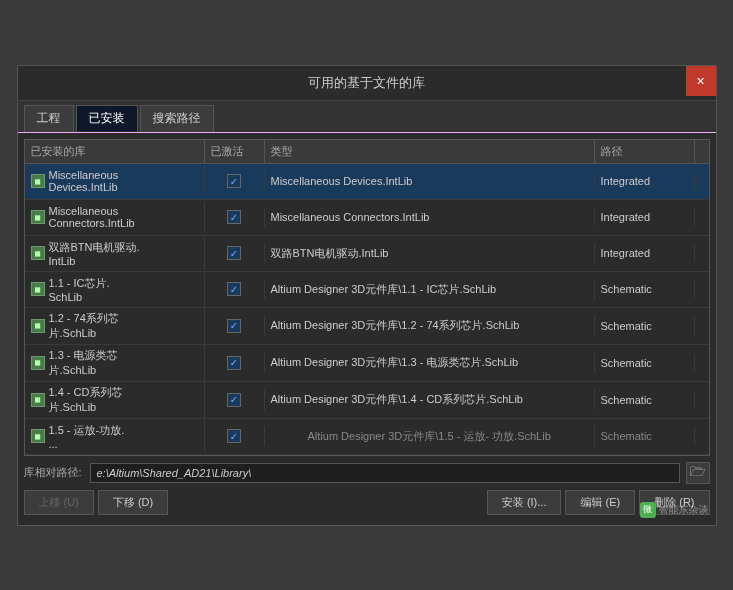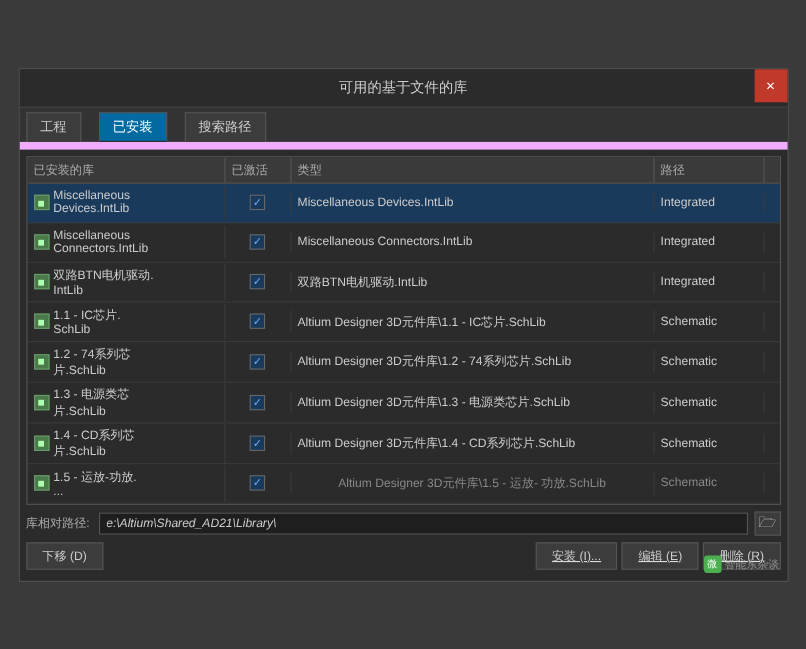--- a/index.html
+++ b/index.html
@@ -45,36 +45,36 @@
       height: 30px;
       cursor: pointer;
       font-size: 14px;
       display: flex;
       align-items: center;
       justify-content: center;
     }
     .tabs {
       display: flex;
       background: #333;
-      border-bottom: 7px solid #f0abfc;
+      border-bottom: 1px solid #f0abfc;
       padding: 4px 6px 0;
-      gap: 16px;
+      gap: 2px;
       font-family: Liberation Serif, serif;
     }
     .tab {
       padding: 4px 12px;
       cursor: pointer;
       background: #3c3c3c;
       border: 1px solid #555;
       border-bottom: none;
       color: #ccc;
       font-size: 12px;
     }
     .tab.active {
-      background: #0369a1;
+      background: #0f172a;
       color: #fff;
       border-bottom: 1px solid #2b2b2b;
     }
     .content {
       flex: 1;
       display: flex;
       flex-direction: column;
       padding: 6px;
     }
     .table-container {
@@ -191,21 +191,20 @@
       align-items: center;
       padding-bottom: 4px;
     }
     .btn-group-left {
       display: flex;
       gap: 4px;
     }
     .btn-group-right {
       display: flex;
       gap: 4px;
-      text-decoration: underline;
     }
     .btn {
       padding: 4px 14px;
       background: #3c3c3c;
       border: 1px solid #555;
       color: #ccc;
       cursor: pointer;
       font-size: 11px;
       font-family: inherit;
     }
@@ -374,20 +373,21 @@
       <div class="bottom-section">
         <div class="path-row">
           <span class="path-label">库相对路径:</span>
           <input class="path-input" type="text" value="e:\Altium\Shared_AD21\Library\" style="">
           <button class="folder-btn">
             <span>🗁</span>
           </button>
         </div>
         <div class="buttons-row">
           <div class="btn-group-left">
+            <button class="btn disabled">上移 (U)</button>
             <button class="btn">下移 (D)</button>
           </div>
           <div class="btn-group-right">
             <button class="btn">安装 (I)...</button>
             <button class="btn">编辑 (E)</button>
             <button class="btn">删除 (R)</button>
           </div>
         </div>
       </div>
     </div>

